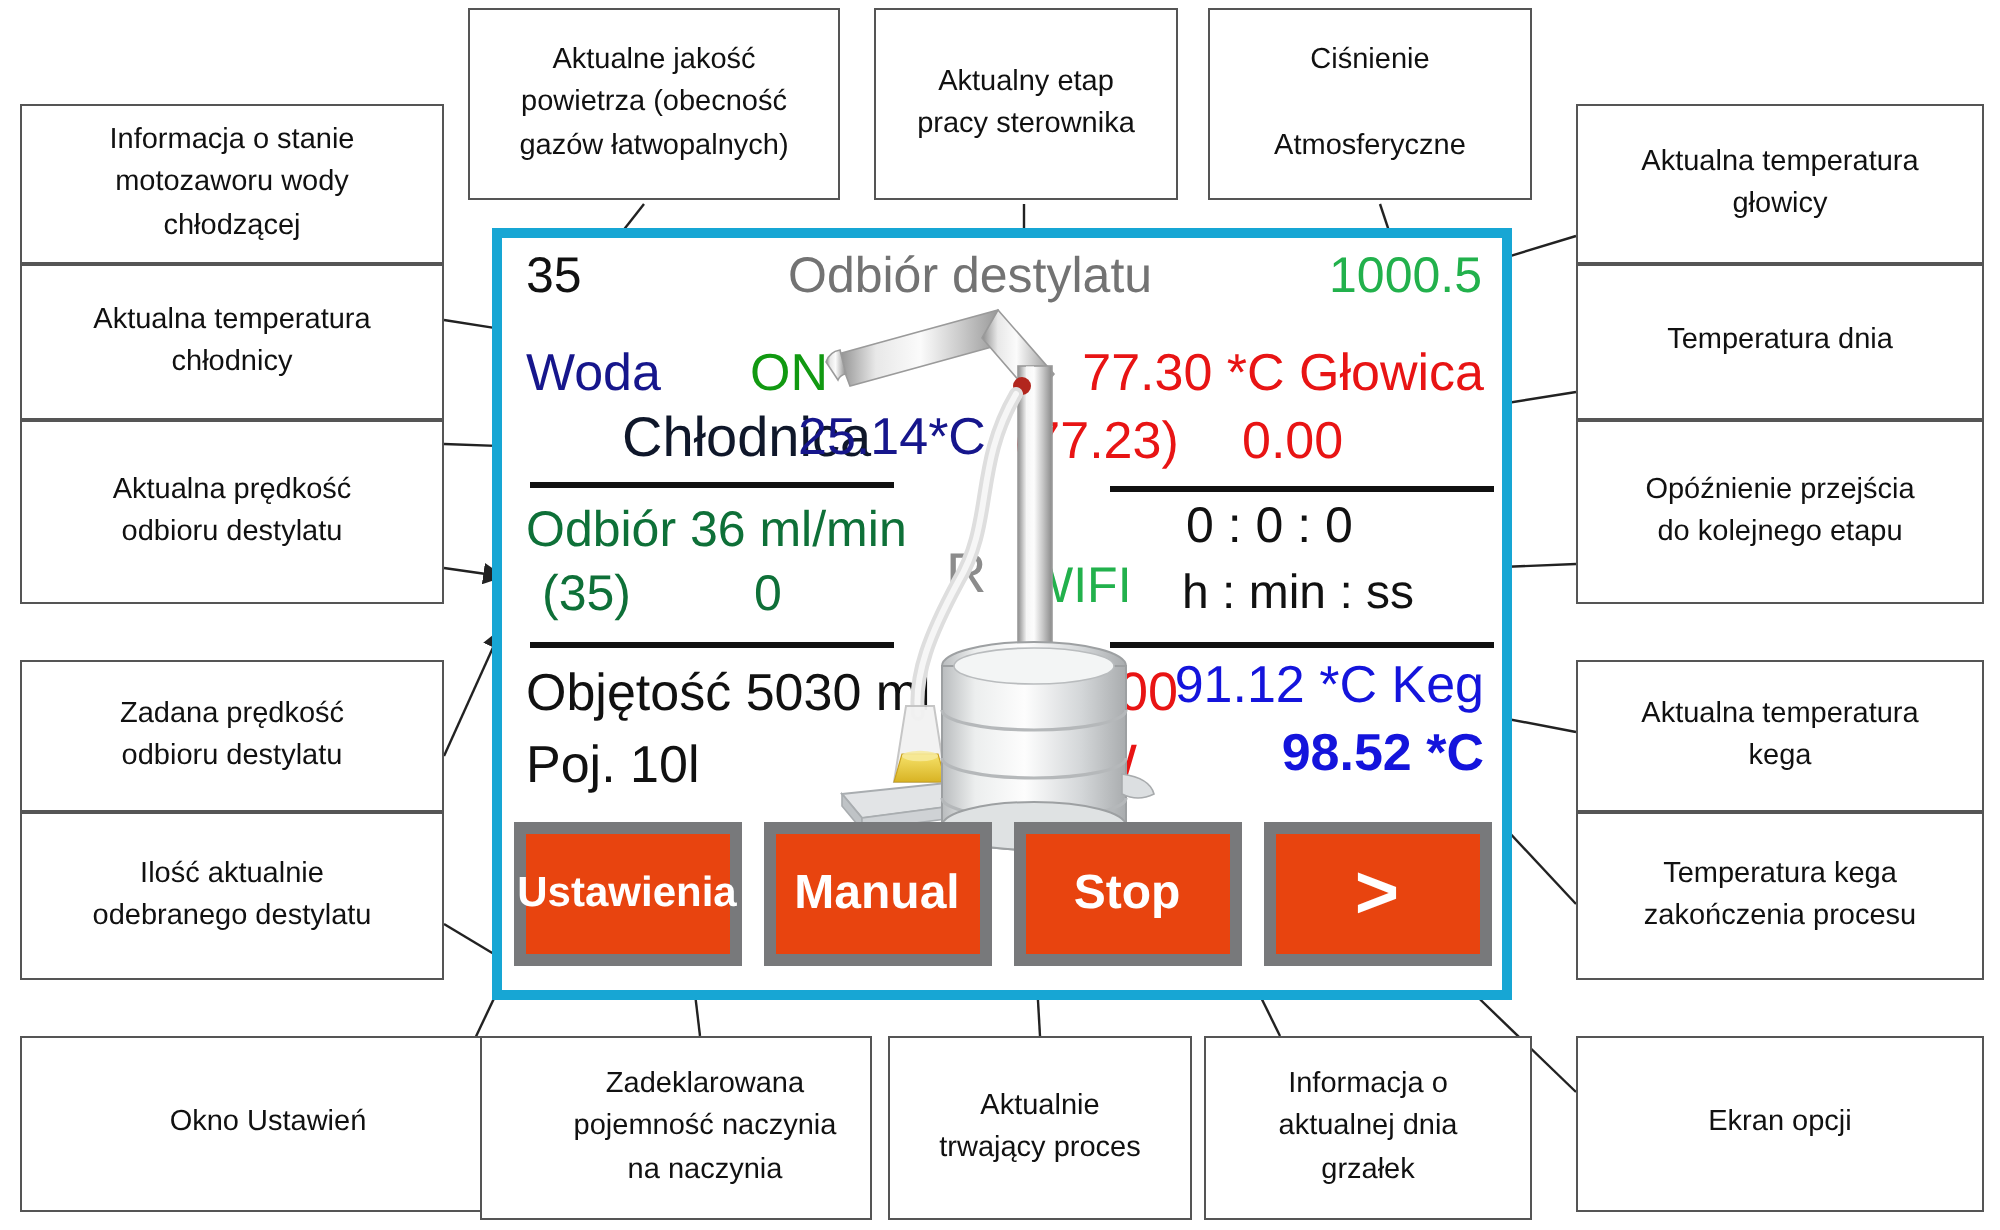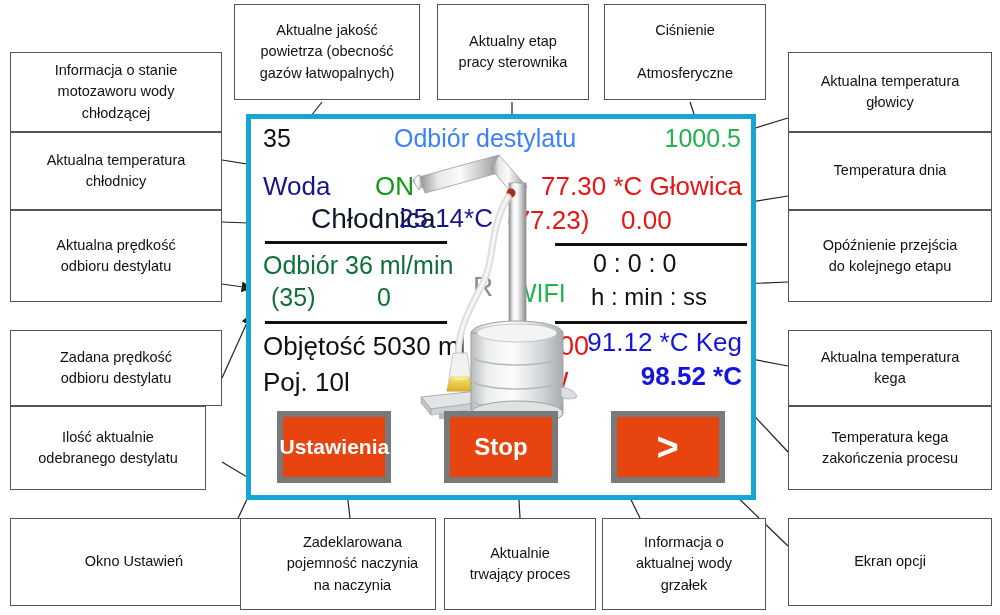--- a/index.html
+++ b/index.html
@@ -29,21 +29,21 @@
     box-sizing:border-box;
     border:5px solid #17A6D4;
     background:#ffffff;z-index:5;
   }
   #screen{position:relative;width:100%;height:100%;box-sizing:border-box;}
 
   .scr-txt{position:absolute;white-space:nowrap;font-family:"Liberation Sans",sans-serif;}
 
   
   .t-air   {left:12px;  top:5px;  font-size:25px;color:#111;}
-  .t-stage {left:143px; top:5px;  font-size:25px;color:#3b82f6;}
+  .t-stage {left:143px; top:5px;  font-size:25px;color:#737373;}
   .t-press {right:10px; top:5px;  font-size:25px;color:#22B14C;}
 
   
   .l-woda    {left:12px; top:52px;  font-size:26px;color:#16168C;}
   .l-on      {left:124px;top:52px;  font-size:26px;color:#119911;}
   .l-chlod   {left:12px; top:84px;  font-size:28px;color:#0f172a;margin-left:48px;}
   .l-chlodv  {left:148px;top:84px;  font-size:26px;color:#16168C;}
   .rule-left {position:absolute;left:14px;top:122px;width:182px;height:3px;background:#111;}
 
   
@@ -158,21 +158,21 @@
     <span>chłodnicy</span>
   </div>
   <div class="callout" style="left:10px;top:210px;width:212px;height:92px;flex-direction:column;">
     <span>Aktualna prędkość</span>
     <span>odbioru destylatu</span>
   </div>
   <div class="callout" style="left:10px;top:330px;width:212px;height:76px;flex-direction:column;">
     <span>Zadana prędkość</span>
     <span>odbioru destylatu</span>
   </div>
-  <div class="callout" style="left:10px;top:406px;width:196px;height:84px;flex-direction:column;">
+  <div class="callout" style="left:10px;top:406px;width:212px;height:84px;flex-direction:column;">
     <span>Ilość aktualnie</span>
     <span>odebranego destylatu</span>
   </div>
   <div class="callout" style="left:10px;top:518px;width:248px;height:88px;">
     <span>Okno Ustawień</span>
   </div>
 
   <div class="callout" style="left:788px;top:52px;width:204px;height:80px;flex-direction:column;">
     <span>Aktualna temperatura</span>
     <span>głowicy</span>
@@ -200,21 +200,21 @@
     <span>Zadeklarowana</span>
     <span>pojemność naczynia</span>
     <span>na naczynia</span>
   </div>
   <div class="callout" style="left:444px;top:518px;width:152px;height:92px;flex-direction:column;">
     <span>Aktualnie</span>
     <span>trwający proces</span>
   </div>
   <div class="callout" style="left:602px;top:518px;width:164px;height:92px;flex-direction:column;">
     <span>Informacja o</span>
-    <span>aktualnej wody</span>
+    <span>aktualnej dnia</span>
     <span>grzałek</span>
   </div>
 
   <div id="device">
     <div id="screen">
 
       <svg id="apparatus" viewBox="0 0 230 318">
         <defs>
           <linearGradient id="steel" x1="0" y1="0" x2="1" y2="0">
             <stop offset="0%" stop-color="#8e8e8e"></stop>
@@ -309,20 +309,25 @@
       <div class="scr-txt m-pwu">W</div>
 
       <div id="btnbar">
         <div class="btnwrap">
           <div class="btn">
             <div class="face small">Ustawienia</div>
           </div>
         </div>
         <div class="btnwrap">
           <div class="btn">
+            <div class="face">Manual</div>
+          </div>
+        </div>
+        <div class="btnwrap">
+          <div class="btn">
             <div class="face">Stop</div>
           </div>
         </div>
         <div class="btnwrap">
           <div class="btn">
             <div class="face arrow">&gt;</div>
           </div>
         </div>
       </div>
 

